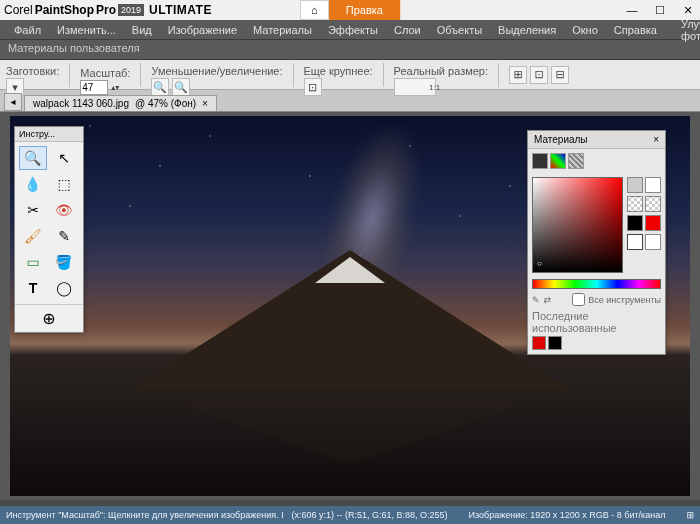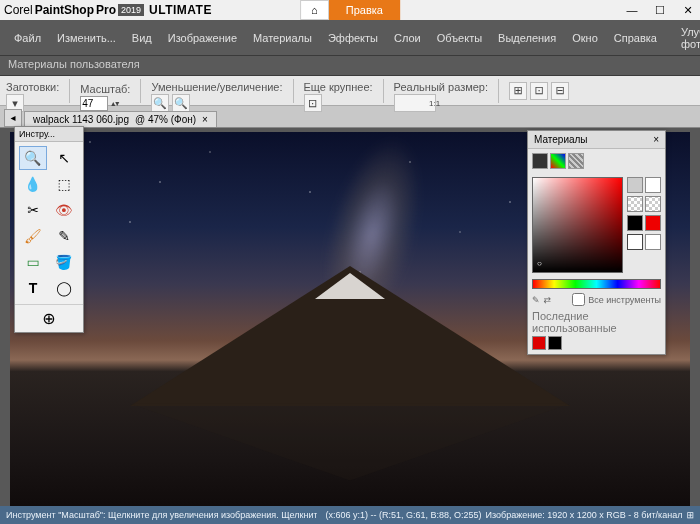--- a/index.html
+++ b/index.html
@@ -12,21 +12,21 @@
 .app-title .pro { font-weight: bold; }
 .app-title .year { background: #555; color: #fff; font-size: 9px; padding: 1px 3px; }
 .app-title .ultimate { font-weight: bold; letter-spacing: 0.5px; margin-left: 3px; }
 .title-tabs { position: absolute; left: 50%; transform: translateX(-50%); display: flex; height: 100%; }
 .ttab { padding: 3px 16px; font-size: 11px; display: flex; align-items: center; background: #e8e8e8; border: 1px solid #ccc; cursor: pointer; }
 .ttab.home { background: #fff; padding: 3px 10px; }
 .ttab.active { background: #e87817; color: #fff; border-color: #e87817; }
 .win-controls { position: absolute; right: 4px; display: flex; gap: 12px; font-size: 11px; }
 .win-btn { cursor: pointer; width: 16px; text-align: center; }
 
-.menubar { height: 36px; background: #5a5a5a; display: flex; align-items: center; padding: 0 6px; gap: 0; color: #e0e0e0; font-size: 11px; border-bottom: 1px solid #3a3a3a; }
+.menubar { height: 20px; background: #5a5a5a; display: flex; align-items: center; padding: 0 6px; gap: 0; color: #e0e0e0; font-size: 11px; border-bottom: 1px solid #3a3a3a; }
 .menu-item { padding: 3px 8px; cursor: pointer; }
 .menu-sep { width: 1px; height: 14px; background: #777; margin: 0 4px; }
 
 .subbar { height: 20px; background: #5a5a5a; color: #ccc; font-size: 11px; padding: 2px 8px; border-bottom: 1px solid #3a3a3a; }
 
 .optionsbar { height: 30px; background: #e8e8e8; display: flex; align-items: center; padding: 2px 6px; gap: 10px; font-size: 10px; color: #444; border-bottom: 1px solid #aaa; }
 .opt-group { display: flex; flex-direction: column; align-items: flex-start; gap: 1px; }
 .opt-label { font-size: 11px; color: #555; margin-top: 12px; }
 .opt-ctrl { display: flex; align-items: center; gap: 3px; }
 .opt-ctrl input { width: 28px; font-size: 10px; border: 1px solid #999; padding: 1px; }
@@ -65,21 +65,21 @@
 .sw-row { display: flex; gap: 2px; }
 .swatch { width: 16px; height: 16px; border: 1px solid #888; }
 .hue-strip { height: 10px; margin: 2px 4px; background: linear-gradient(to right, #f00, #ff0, #0f0, #0ff, #00f, #f0f, #f00); border: 1px solid #666; }
 .mat-tools { display: flex; gap: 4px; padding: 2px 4px; align-items: center; font-size: 9px; color: #666; }
 .mat-check { display: flex; align-items: center; gap: 3px; margin-left: auto; }
 .recent-label { font-size: 11px; color: #777; padding: 2px 4px; }
 .recent-sw { display: flex; gap: 2px; padding: 0 4px 4px; }
 
 .statusbar { position: absolute; bottom: 0; left: 0; right: 0; height: 18px; background: #4a6a8a; color: #e8f0f8; font-size: 9px; display: flex; align-items: center; padding: 0 6px; gap: 8px; }
 .status-seg { white-space: nowrap; overflow: hidden; }
-.status-right { margin-left: auto; display: flex; gap: 4px; }
+.status-right { margin-left: auto; display: flex; gap: 21px; }
 </style>
 </head>
 <body>
 
 <div class="titlebar">
   <div class="app-title">
     <span class="corel">Corel</span>
     <span class="ps">PaintShop</span>
     <span class="pro">Pro</span>
     <span class="year">2019</span>

